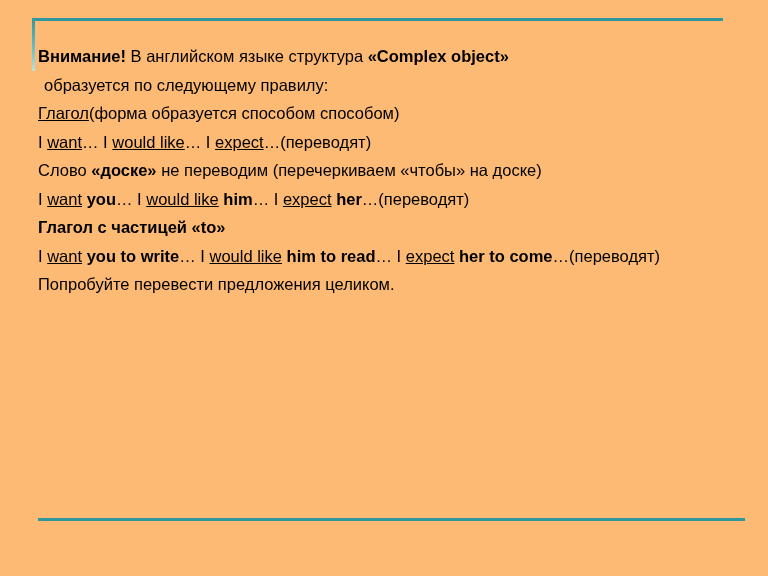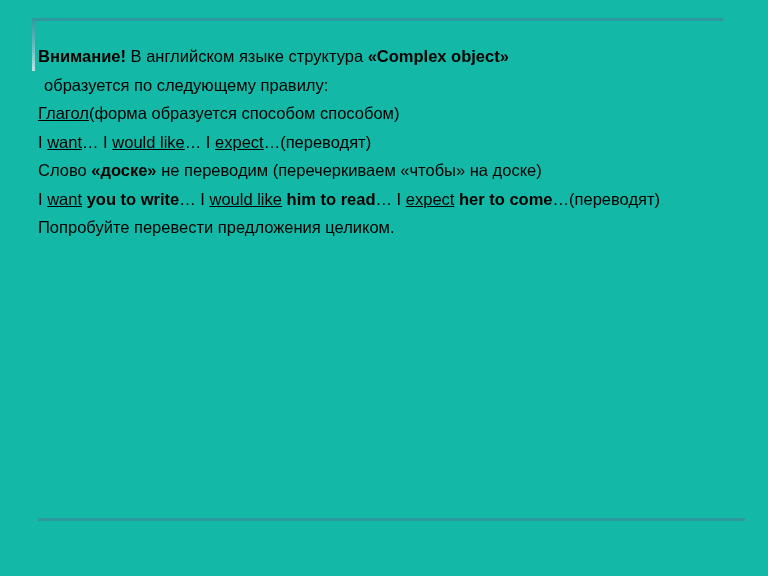--- a/index.html
+++ b/index.html
@@ -11,21 +11,21 @@
     height: 576px;
     background: #ffffff;
     font-family: "Liberation Sans", sans-serif;
     overflow: hidden;
   }
 
   .slide {
     position: relative;
     width: 768px;
     height: 576px;
-    background: #14b8a6;
+    background: #fdba74;
   }
 
   
   .rule-top {
     position: absolute;
     left: 32px;
     top: 18px;
     width: 691px;
     height: 3px;
     background: #2f989e;
@@ -85,17 +85,19 @@
   <div class="rule-top"></div>
   <div class="rule-left"></div>
   <div class="rule-bottom"></div>
 
   <div class="body-text" id="body-text">
       <div class="line"><span class="b">Внимание!</span><span> В английском языке структура </span><span class="b">«Complex object»</span></div>
       <div class="line indent1"><span> образуется по следующему правилу:</span></div>
       <div class="line"><span class="u">Глагол</span><span>(форма образуется способом способом)</span></div>
       <div class="line"><span>I </span><span class="u">want</span><span>… I </span><span class="u">would like</span><span>… I </span><span class="u">expect</span><span>…(переводят)</span></div>
       <div class="line"><span>Слово </span><span class="b">«доске»</span><span> не переводим (перечеркиваем «чтобы» на доске)</span></div>
+      <div class="line"><span>I </span><span class="u">want</span><span> </span><span class="b">you</span><span>… I </span><span class="u">would like</span><span> </span><span class="b">him</span><span>… I </span><span class="u">expect</span><span> </span><span class="b">her</span><span>…(переводят)</span></div>
+      <div class="line"><span class="b">Глагол с частицей «to»</span></div>
       <div class="line hanging"><span>I </span><span class="u">want</span><span> </span><span class="b">you</span><span> </span><span class="bi">to write</span><span>… I </span><span class="u">would like</span><span> </span><span class="b">him</span><span> </span><span class="bi">to read</span><span>… I </span><span class="u">expect</span><span> </span><span class="b">her</span><span> </span><span class="bi">to come</span><span>…(переводят)</span></div>
       <div class="line"><span>Попробуйте перевести предложения целиком.</span></div>
     </div>
 
 </div>
 
 </body></html>

